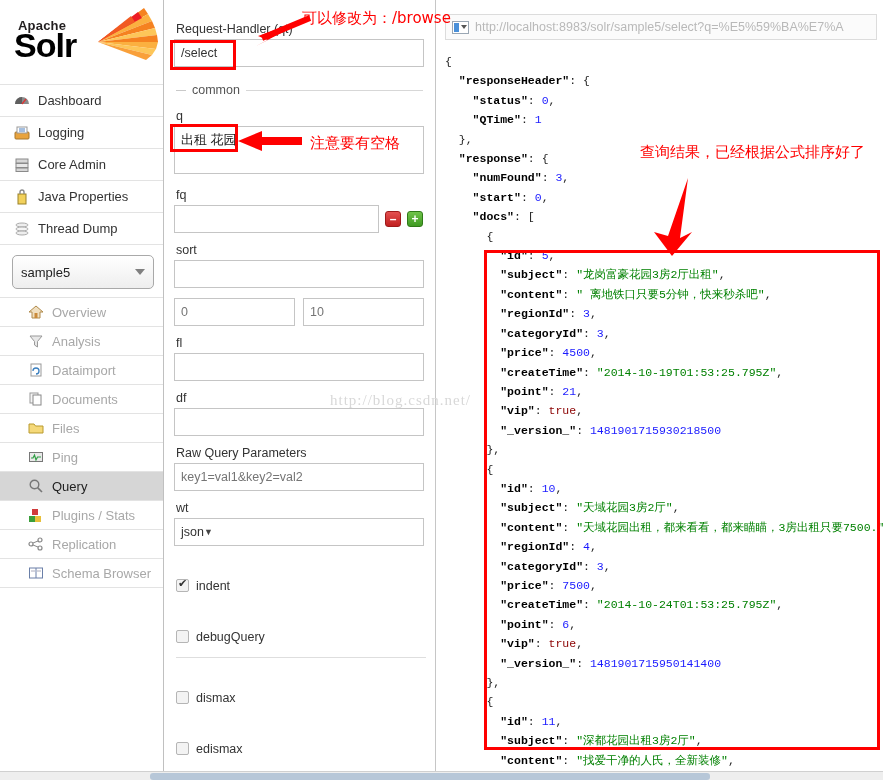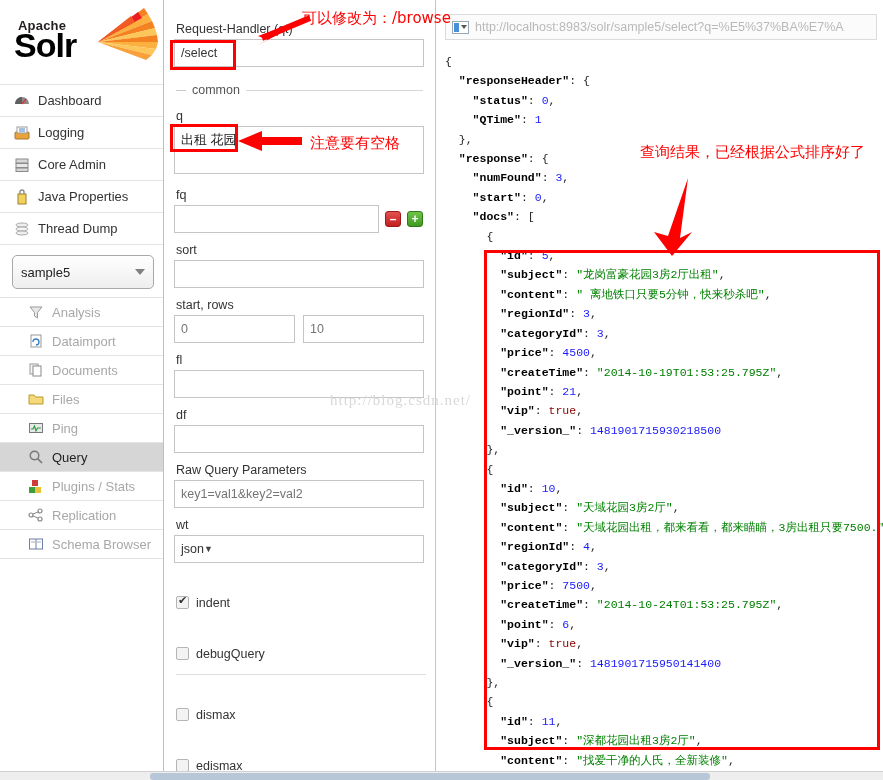--- a/index.html
+++ b/index.html
@@ -252,20 +252,27 @@
     <div class="core-select-wrap">
       <div class="core-select">
         <span>sample5</span>
         <span class="caret-dn"></span>
       </div>
     </div>
 
     <div class="core-nav">
       <div class="nav-item">
         <span class="ico"><svg width="16" height="16" viewBox="0 0 16 16">
+              <path d="M8 2 L15 8 H12 V14 H4 V8 H1 Z" fill="#f0dfc0" stroke="#b08a4a"></path>
+              <rect x="6.5" y="9" width="3" height="5" fill="#c98a3a"></rect>
+            </svg></span>
+        <span>Overview</span>
+      </div>
+      <div class="nav-item">
+        <span class="ico"><svg width="16" height="16" viewBox="0 0 16 16">
               <path d="M2 3 H14 L9.5 8.5 V14 L6.5 12 V8.5 Z" fill="#e8e8e8" stroke="#999"></path>
             </svg></span>
         <span>Analysis</span>
       </div>
       <div class="nav-item">
         <span class="ico"><svg width="16" height="16" viewBox="0 0 16 16">
               <rect x="3" y="2" width="10" height="12" fill="#fff" stroke="#999"></rect>
               <path d="M5 9 a3 3 0 1 1 3 3" fill="none" stroke="#3a7fbf" stroke-width="1.3"></path>
             </svg></span>
         <span>Dataimport</span>
@@ -344,21 +351,20 @@
     <div class="fld-label">fq</div>
     <div class="row-inline">
       <input class="txt-input" style="width: 205px;" value="">
       <span class="btn-sq btn-minus">–</span>
       <span class="btn-sq btn-plus">+</span>
     </div>
 
     <div class="fld-label">sort</div>
     <input class="txt-input" value="" style="">
 
-    <div class="fld-label">start, rows</div>
     <div class="two-col">
       <input class="txt-input ph" placeholder="0" style="">
       <input class="txt-input ph" placeholder="10" style="">
     </div>
 
     <div class="fld-label">fl</div>
     <input class="txt-input" value="" style="">
 
     <div class="fld-label">df</div>
     <input class="txt-input" value="" style="">
@@ -410,21 +416,21 @@
 
     <button class="exec-btn">Execute Query</button>
   </div>
 
   <div id="result-panel">
     <div class="url-bar">
       <span class="url-ico">
         <span class="b1"></span>
           <span class="b2"></span>
       </span>
-      <span class="url-text">http://localhost:8983/solr/sample5/select?q=%E5%37%BA%E7%A</span>
+      <span class="url-text">http://localhost:8983/solr/sample5/select?q=%E5%59%BA%E7%A</span>
     </div>
     <pre class="json" id="json-out"><span>{</span>
   <span class="k">"responseHeader"</span><span>: {</span>
     <span class="k">"status"</span><span>: </span><span class="num">0</span><span>,</span>
     <span class="k">"QTime"</span><span>: </span><span class="num">1</span>
   <span>},</span>
   <span class="k">"response"</span><span>: {</span>
     <span class="k">"numFound"</span><span>: </span><span class="num">3</span><span>,</span>
     <span class="k">"start"</span><span>: </span><span class="num">0</span><span>,</span>
     <span class="k">"docs"</span><span>: [</span>

